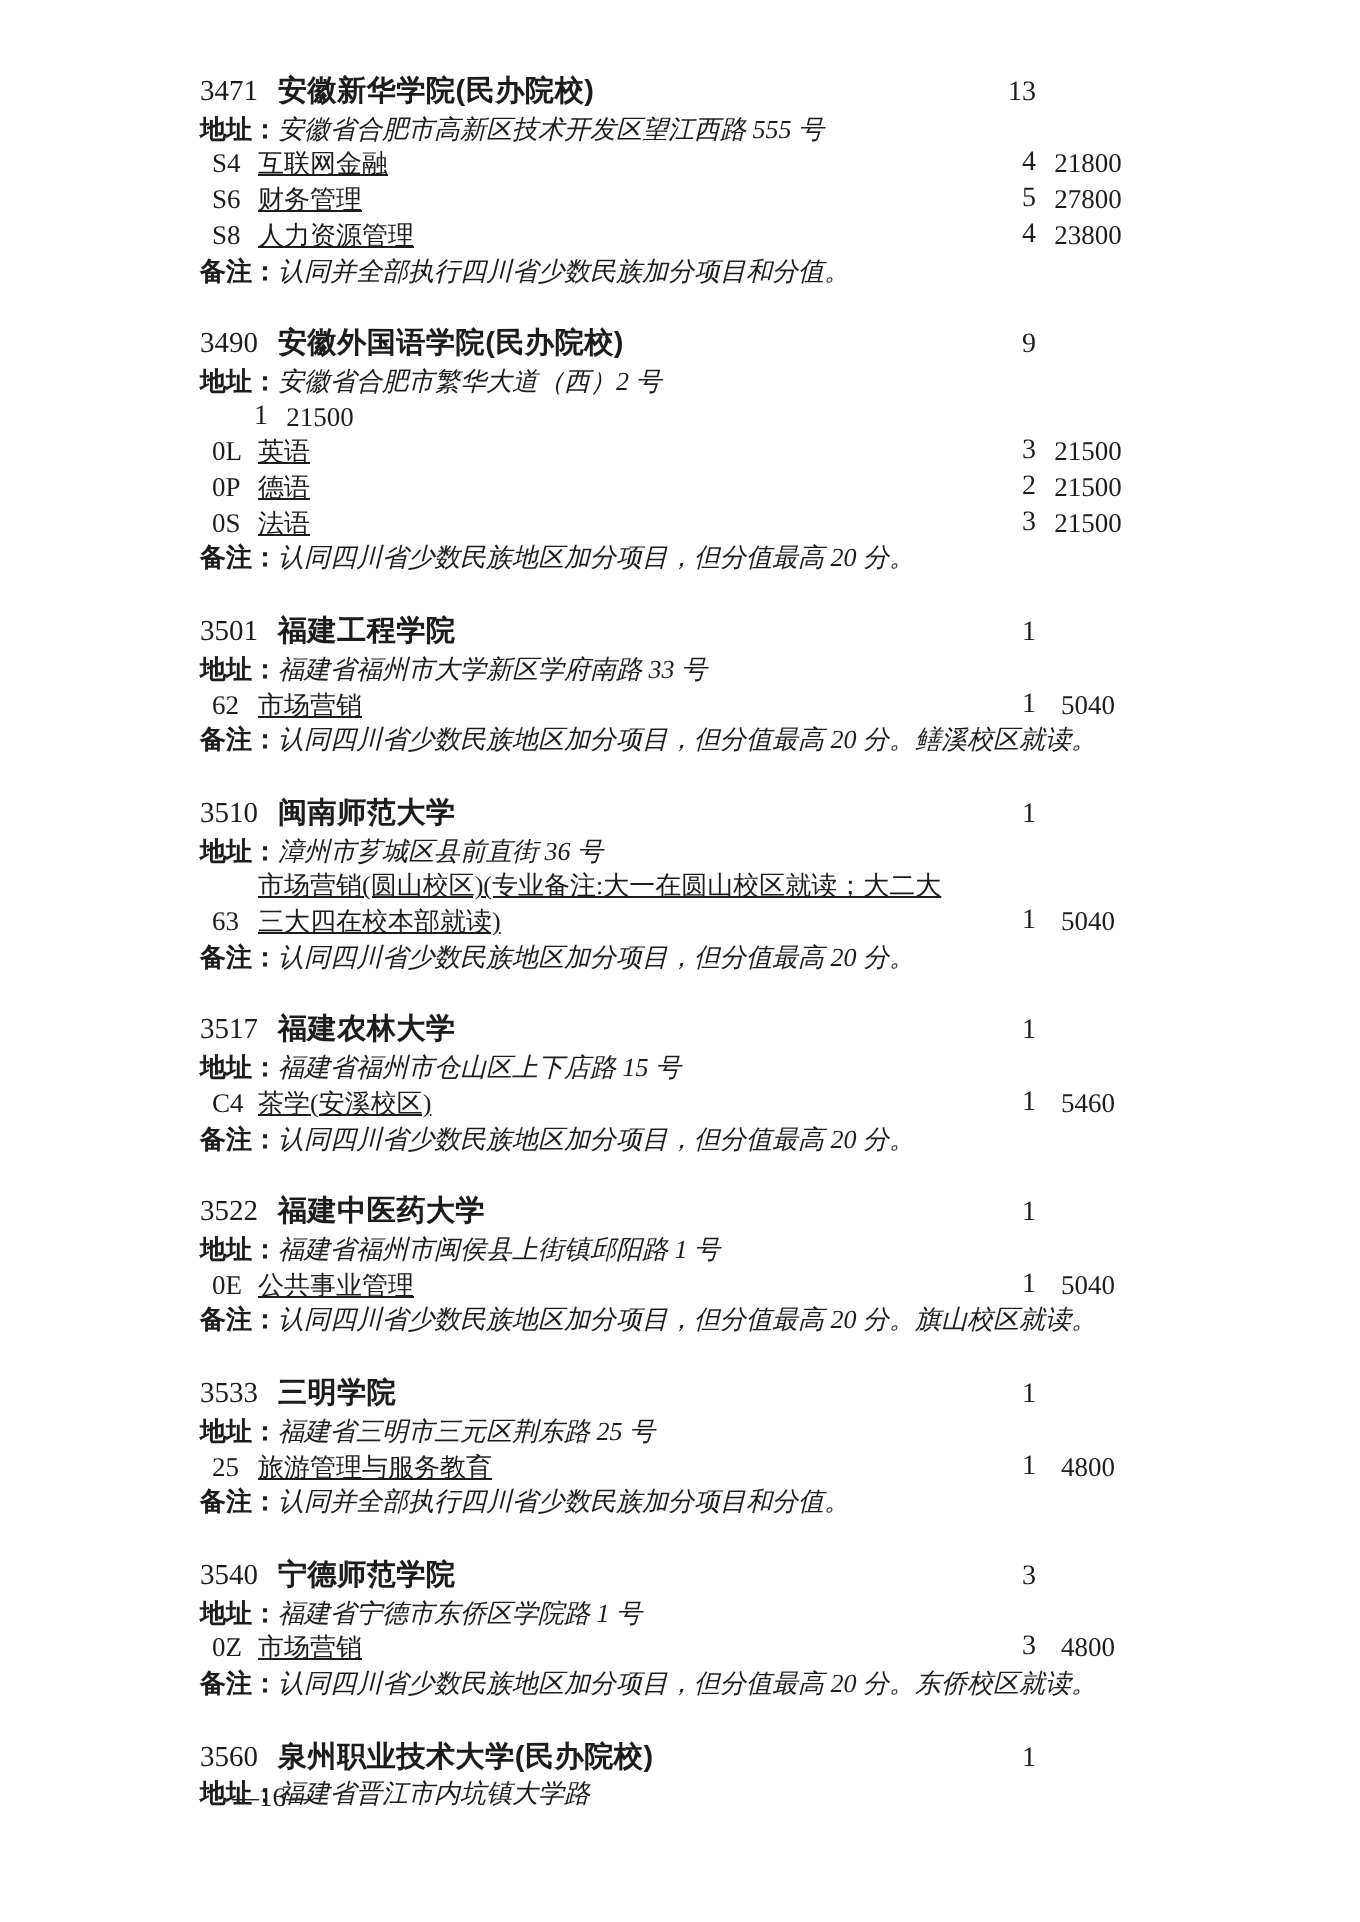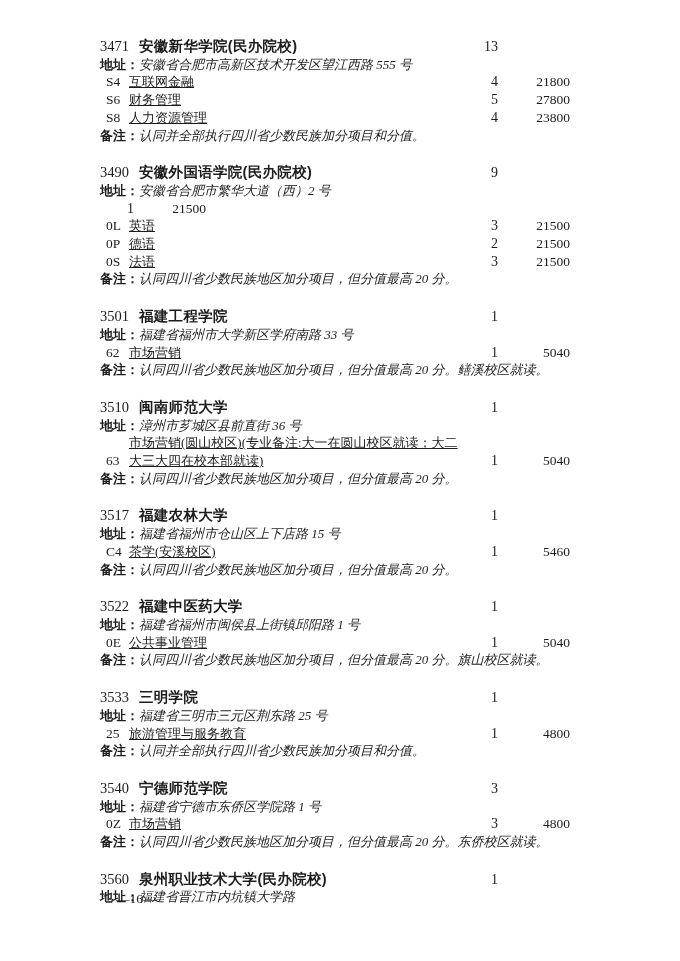--- a/index.html
+++ b/index.html
@@ -13,21 +13,21 @@
     position: relative;
     width: 680px; height: 959px;
     box-sizing: border-box;
     padding: 37px 110px 0 100px;
     background: #ffffff;
   }
   .inst { margin-bottom: 19px; }
   .row { display: flex; align-items: flex-end; line-height: 17.7px; }
   .row .main { flex: 1; min-width: 0; }
   .row .count { width: 34px; text-align: right; flex-shrink: 0; font-size: 14px; font-family: Liberation Serif, serif; }
-  .row .fee   { width: 52px; text-align: right; flex-shrink: 0; font-size: 13.5px; font-family: "Liberation Serif", serif; margin-left: 20px; }
+  .row .fee   { width: 52px; text-align: center; flex-shrink: 0; font-size: 13.5px; font-family: "Liberation Serif", serif; }
   
   .head .icode { font-size: 14.5px; font-family: "Liberation Serif", serif; margin-right: 10px; }
   .head .iname { font-family: "Liberation Sans", sans-serif; font-weight: bold; font-size: 14.5px; letter-spacing: 0.3px; }
   
   .addr, .remark { font-size: 13px; }
   .addr .label, .remark .label { font-family: "Liberation Sans", sans-serif; font-weight: bold; font-style: normal; flex-shrink: 0; }
   .kai { font-style: italic; font-family: "Liberation Serif", serif; text-align: right; }
   
   .major .main { display: flex; align-items: flex-end; padding-left: 6px; }
   .major .mcode { width: 23px; flex-shrink: 0; font-size: 13.5px; font-family: "Liberation Serif", serif; }

